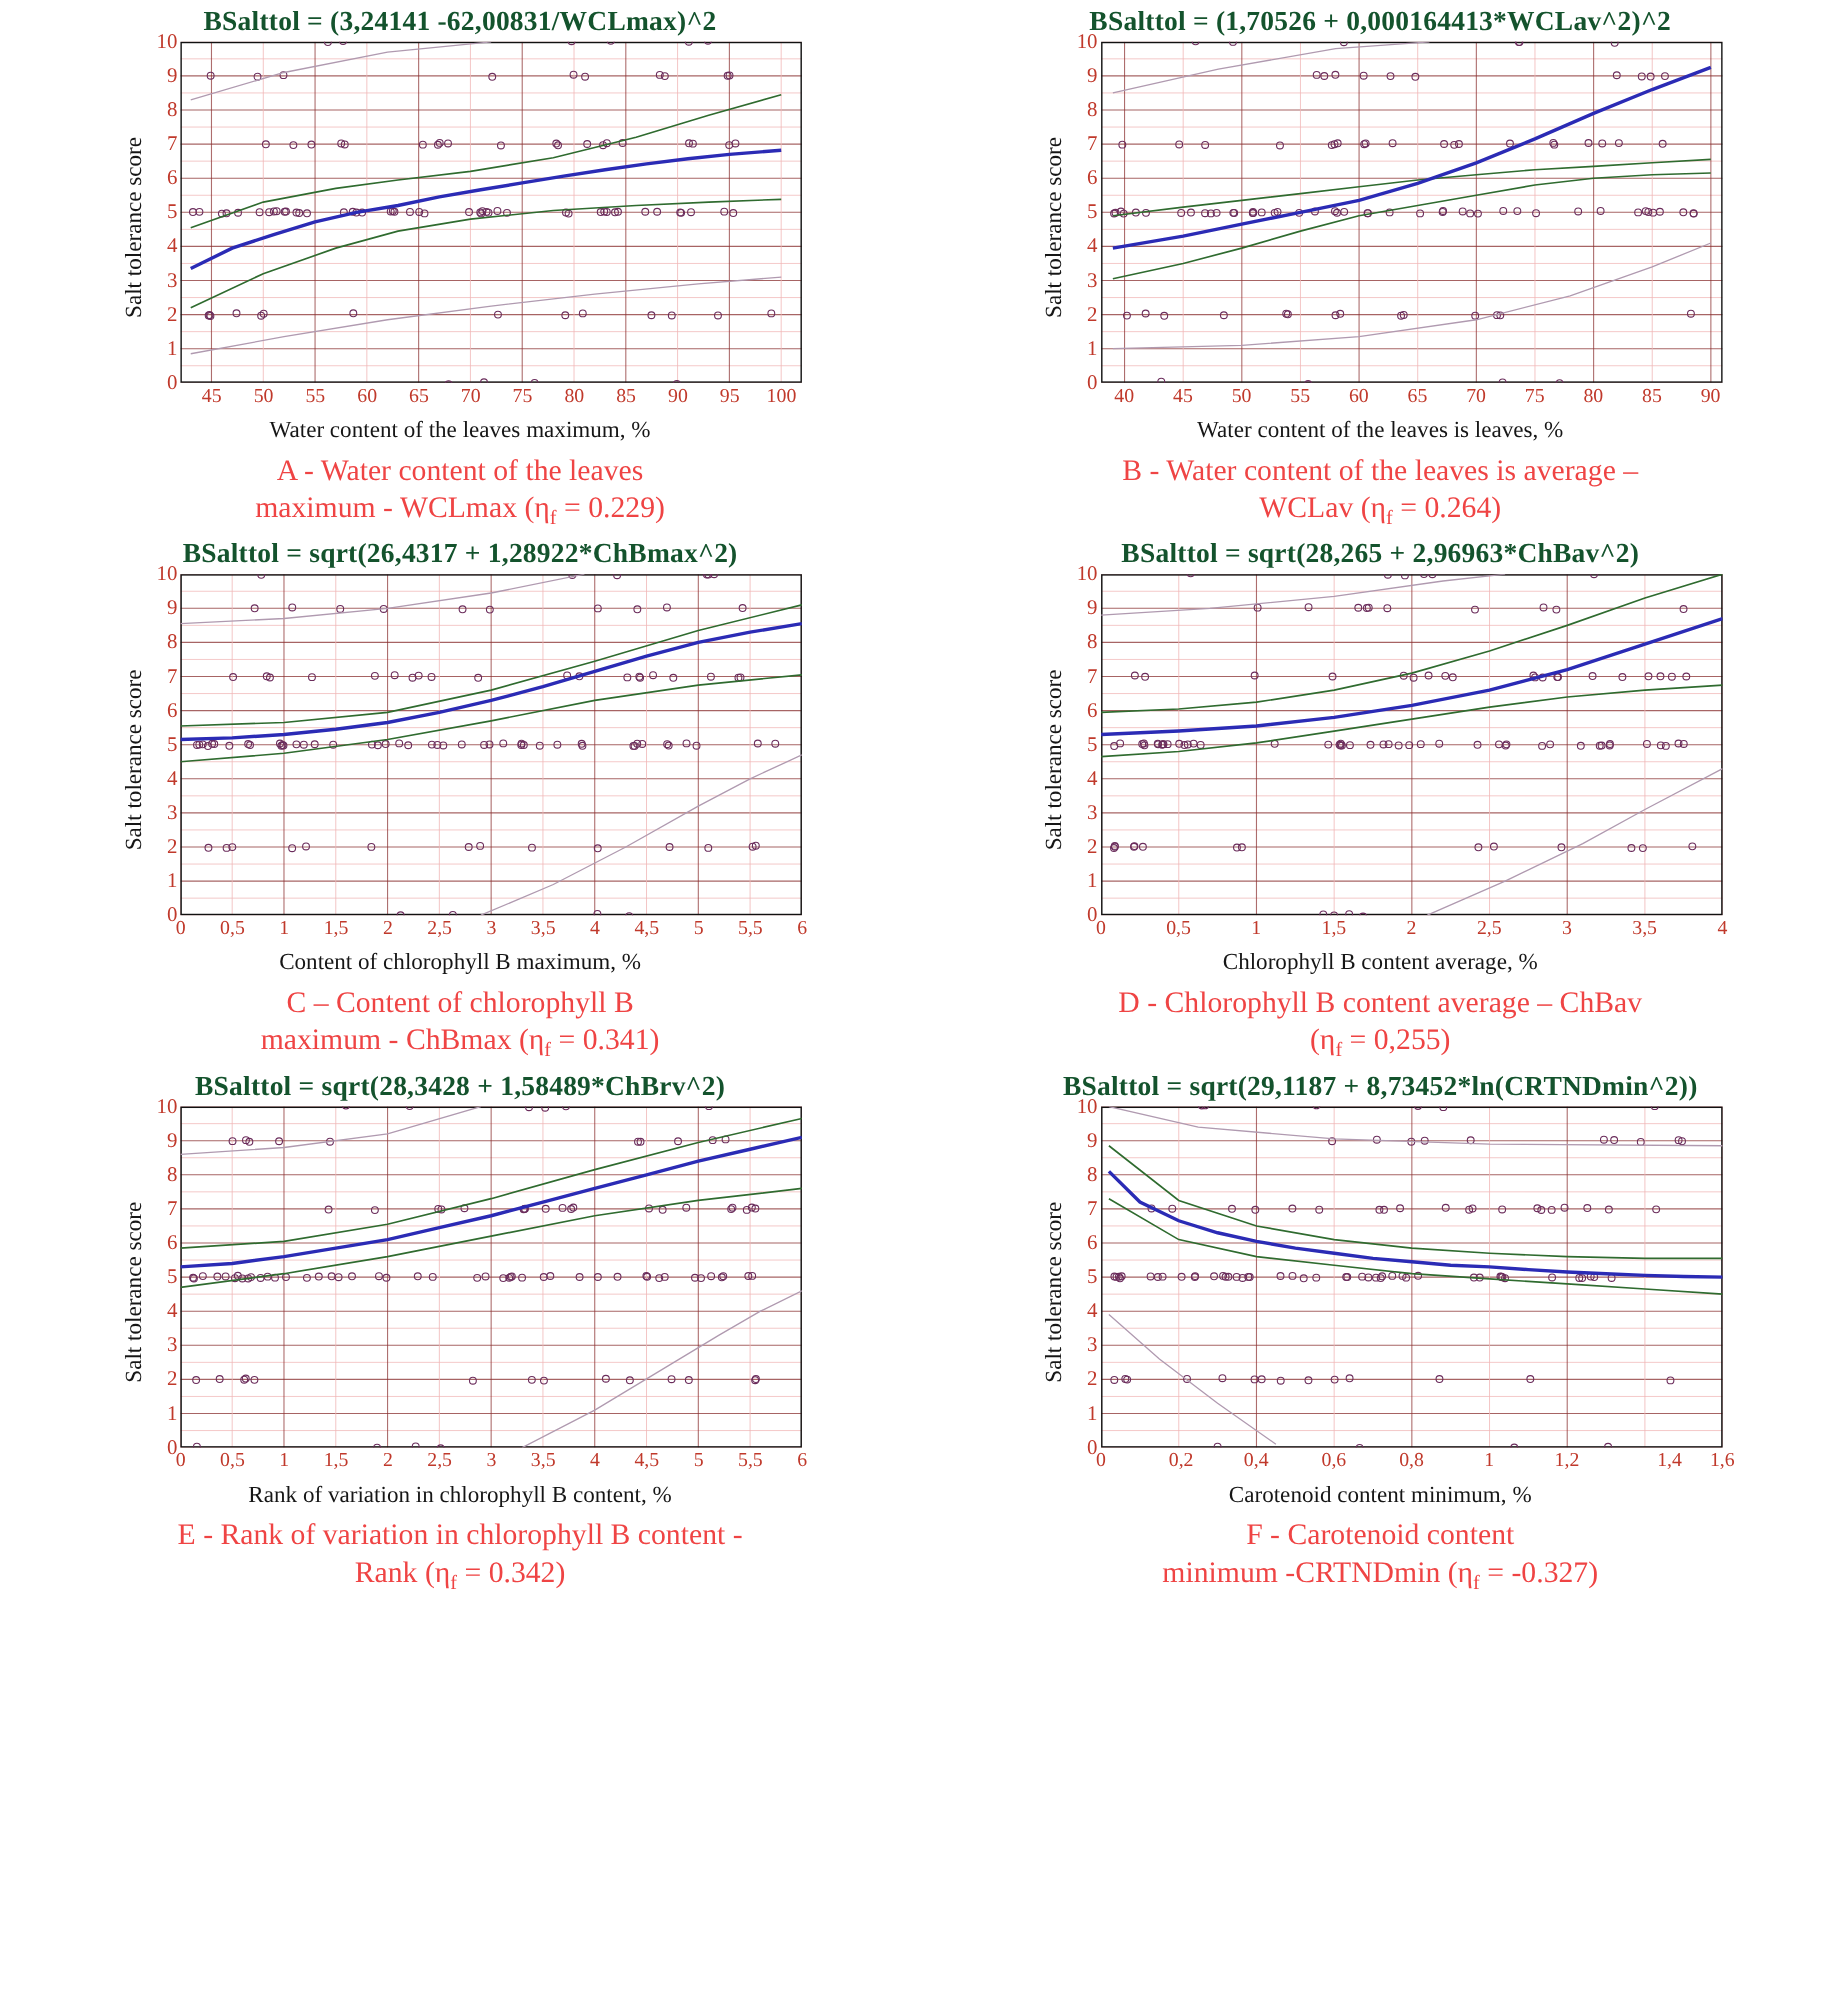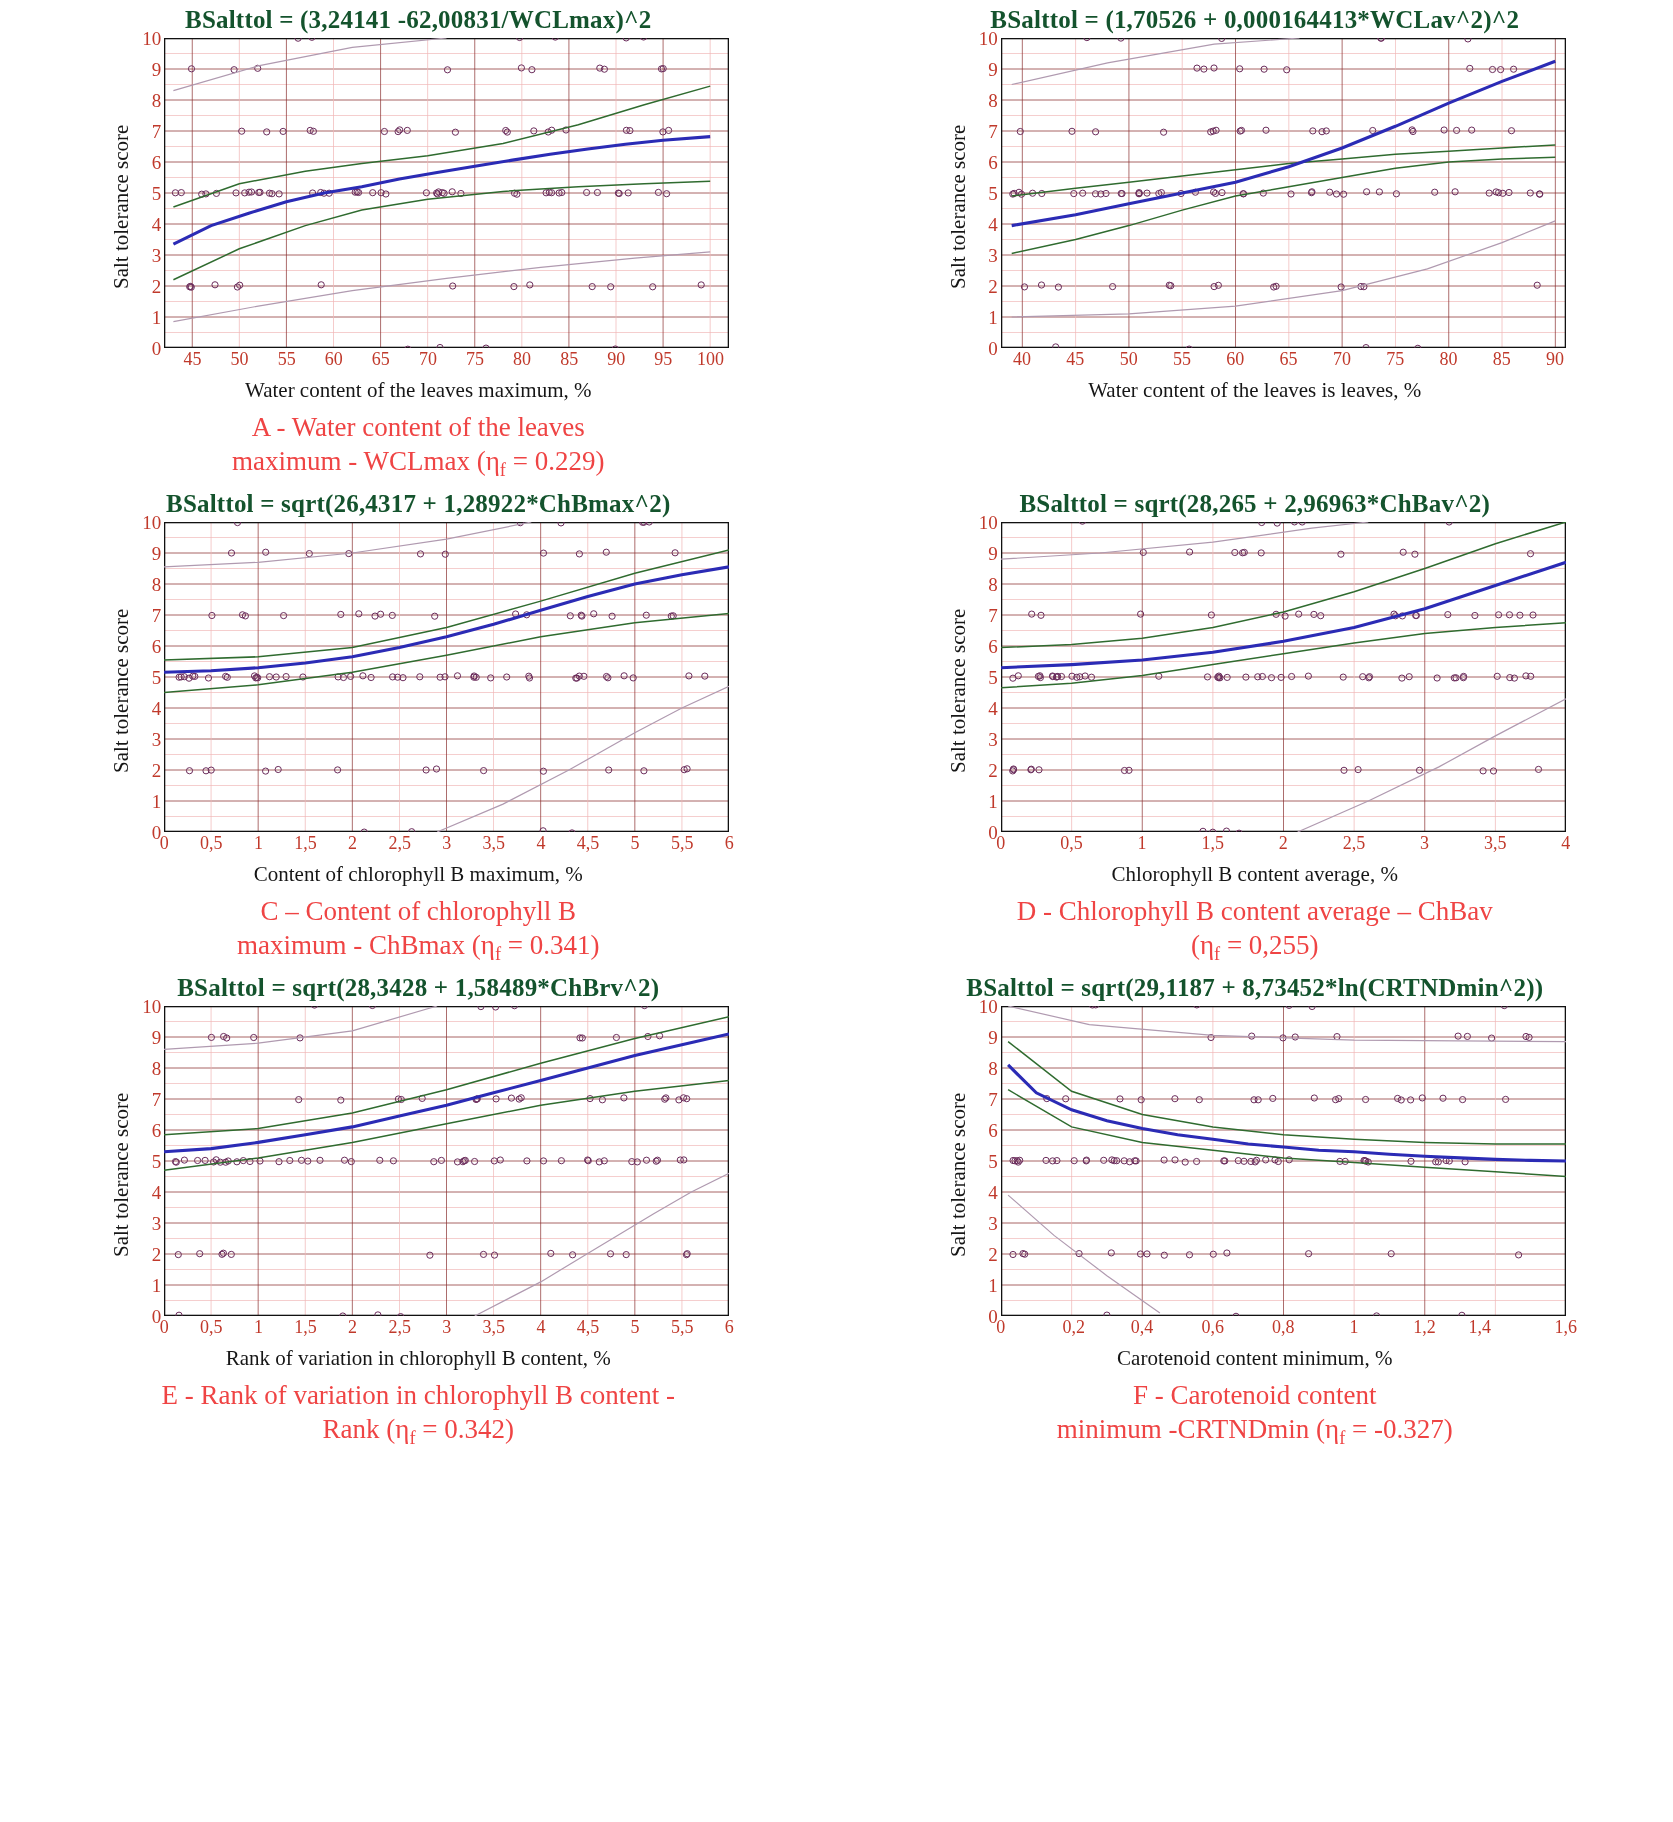--- a/index.html
+++ b/index.html
@@ -463,20 +463,24 @@
             <div class="xtick" style="left: 287.83px;">65</div>
             <div class="xtick" style="left: 341.132px;">70</div>
             <div class="xtick" style="left: 394.434px;">75</div>
             <div class="xtick" style="left: 447.736px;">80</div>
             <div class="xtick" style="left: 501.038px;">85</div>
             <div class="xtick" style="left: 554.34px;">90</div>
           </div>
       </div>
     </div>
     <div class="xlabel">Water content of the leaves is leaves, %</div>
+    <div class="caption">
+      <span>B - Water content of the leaves is average –</span><br>
+      <span>WCLav (η</span><sub>f</sub><span> = 0.264)</span>
+    </div>
   </div>
 
   <div class="panel">
     <div class="eq-title">BSalttol = sqrt(26,4317 + 1,28922*ChBmax^2)</div>
     <div class="plot-wrap">
       <div class="ylabel">Salt tolerance score</div>
       <div class="ytick-col" id="yc" style="height: 310px;">
           <div class="ytick" style="top: 310px;">0</div>
           <div class="ytick" style="top: 279px;">1</div>
           <div class="ytick" style="top: 248px;">2</div>
@@ -1181,21 +1185,21 @@
             </svg>
           </div>
         <div class="xticks" id="xf" style="width: 565px;">
             <div class="xtick" style="left: 0px;">0</div>
             <div class="xtick" style="left: 73px;">0,2</div>
             <div class="xtick" style="left: 141.25px;">0,4</div>
             <div class="xtick" style="left: 211.875px;">0,6</div>
             <div class="xtick" style="left: 282.5px;">0,8</div>
             <div class="xtick" style="left: 353.125px;">1</div>
             <div class="xtick" style="left: 423.75px;">1,2</div>
-            <div class="xtick" style="left: 479px;">1,4</div>
+            <div class="xtick" style="left: 517px;">1,4</div>
             <div class="xtick" style="left: 565px;">1,6</div>
           </div>
       </div>
     </div>
     <div class="xlabel">Carotenoid content minimum, %</div>
   </div>
 
   <div class="panel">
     <div class="caption">
       <span>E - Rank of variation in chlorophyll B content -</span><br>

